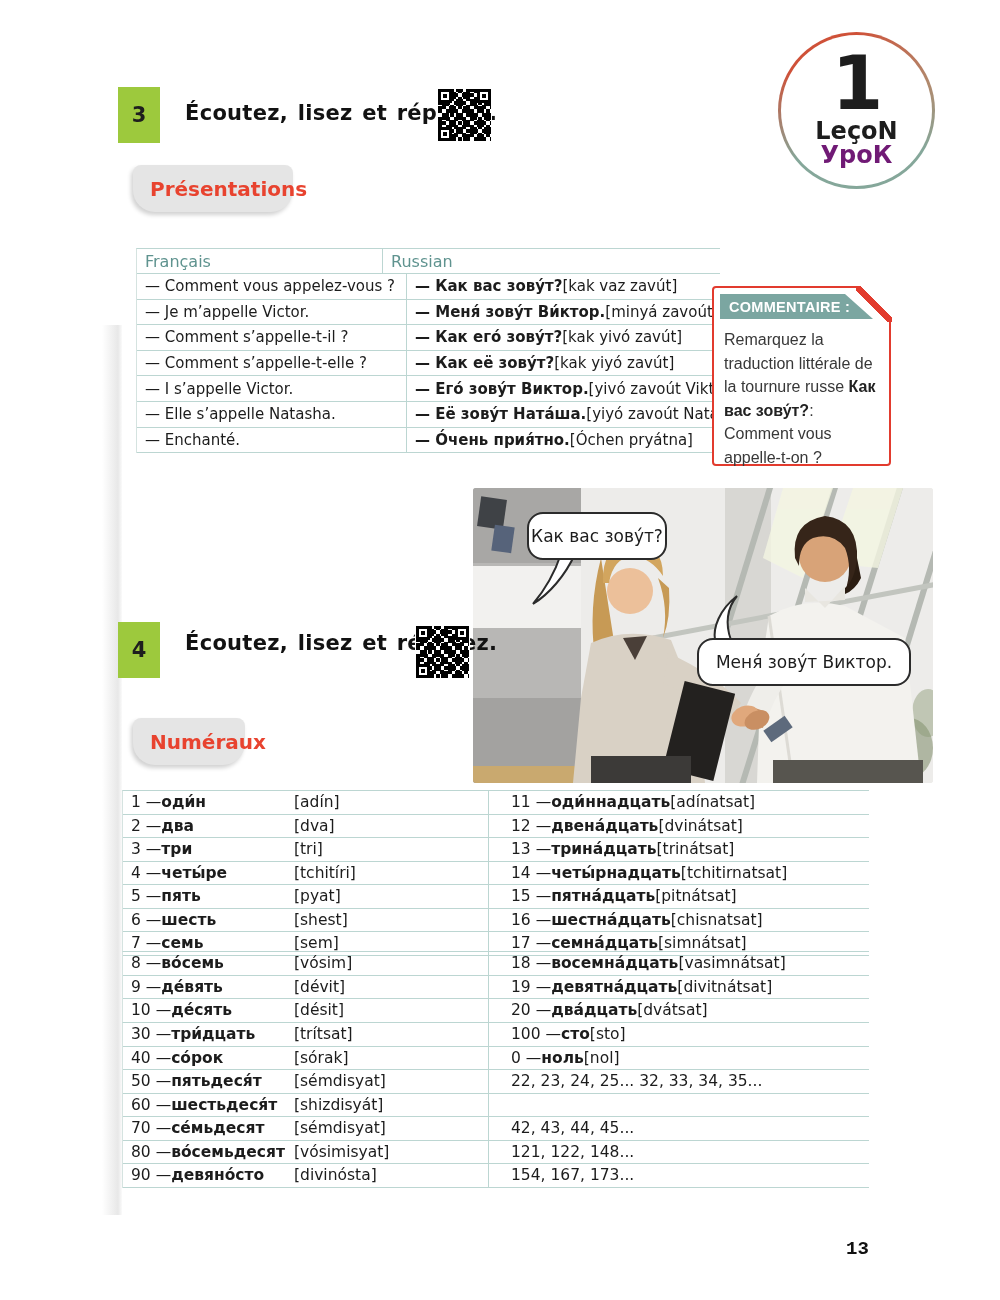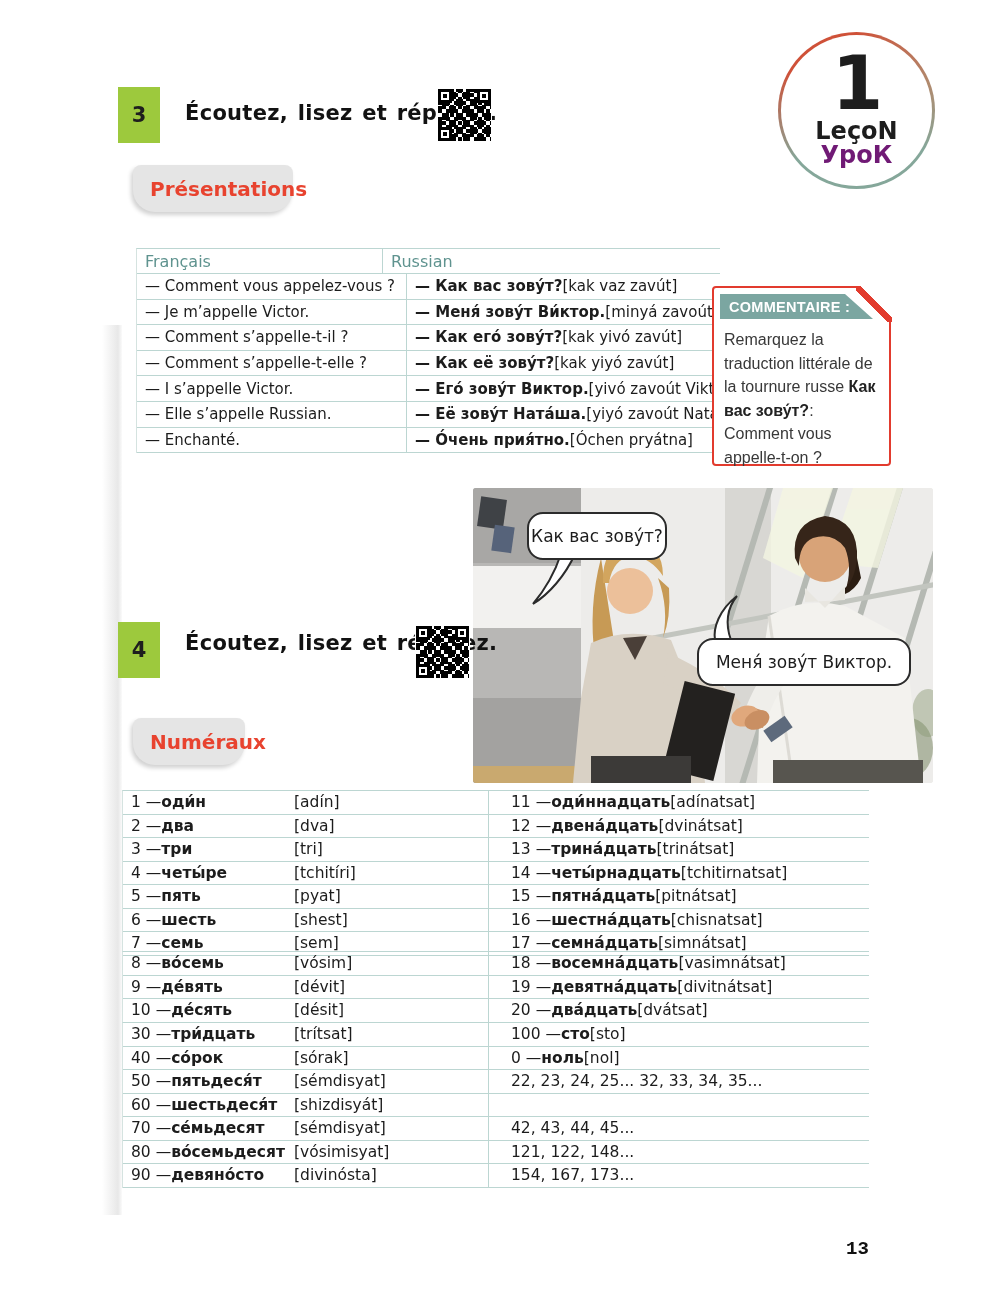--- a/index.html
+++ b/index.html
@@ -153,21 +153,21 @@
             <span>— I s’appelle Victor.</span>
           </div>
           <div>
             <span class="rubold">— Его́ зову́т Виктор.</span>
             <span class="rutr"> [yivó zavoút Viktór]</span>
           </div>
         </div>
 
         <div class="prow pdata">
           <div>
-            <span>— Elle s’appelle Russian.</span>
+            <span>— Elle s’appelle Natasha.</span>
           </div>
           <div>
             <span class="rubold">— Её зову́т Ната́ша.</span>
             <span class="rutr"> [yiyó zavoút Natácha]</span>
           </div>
         </div>
 
         <div class="prow pdata">
           <div>
             <span>— Enchanté.</span>

